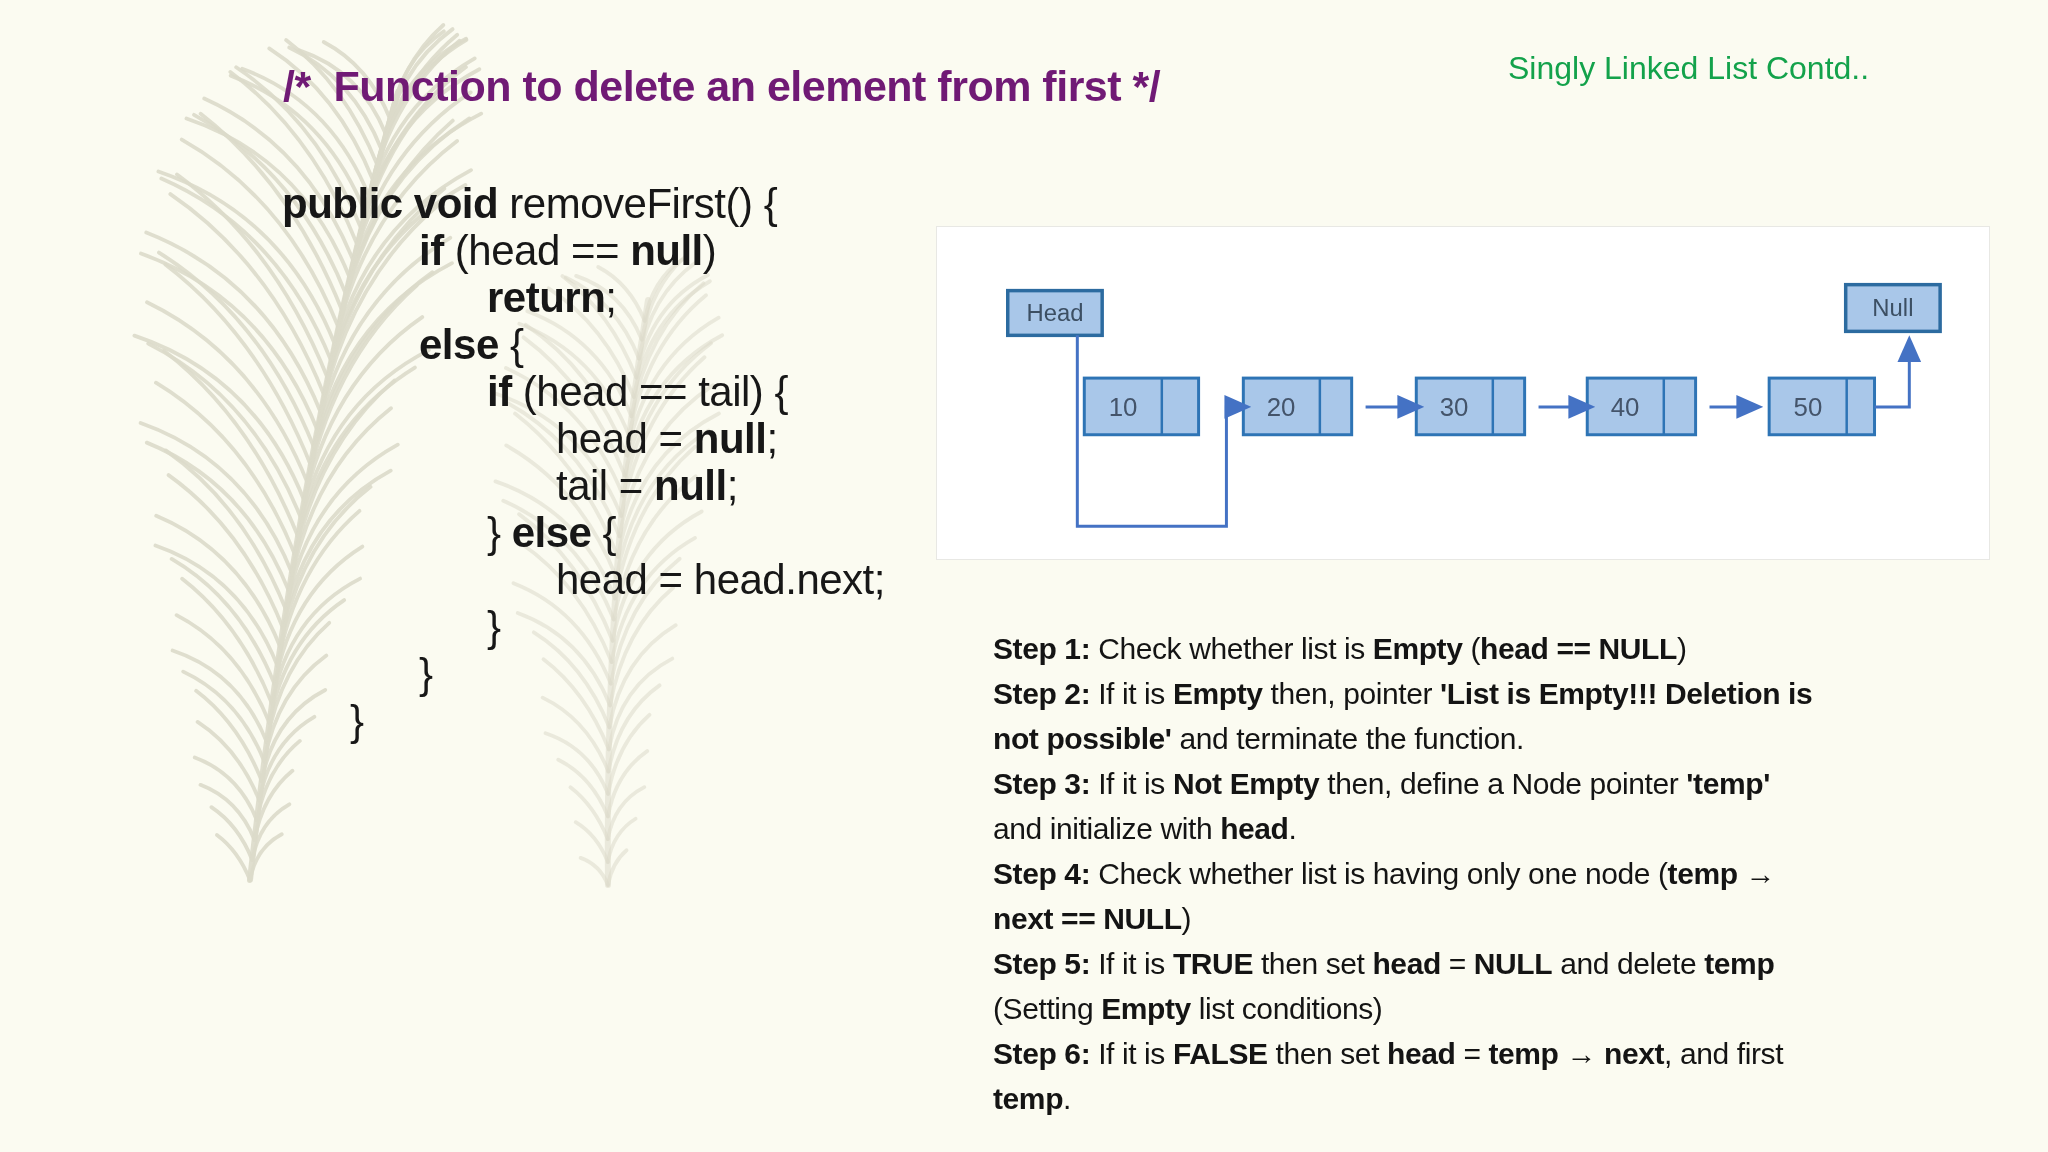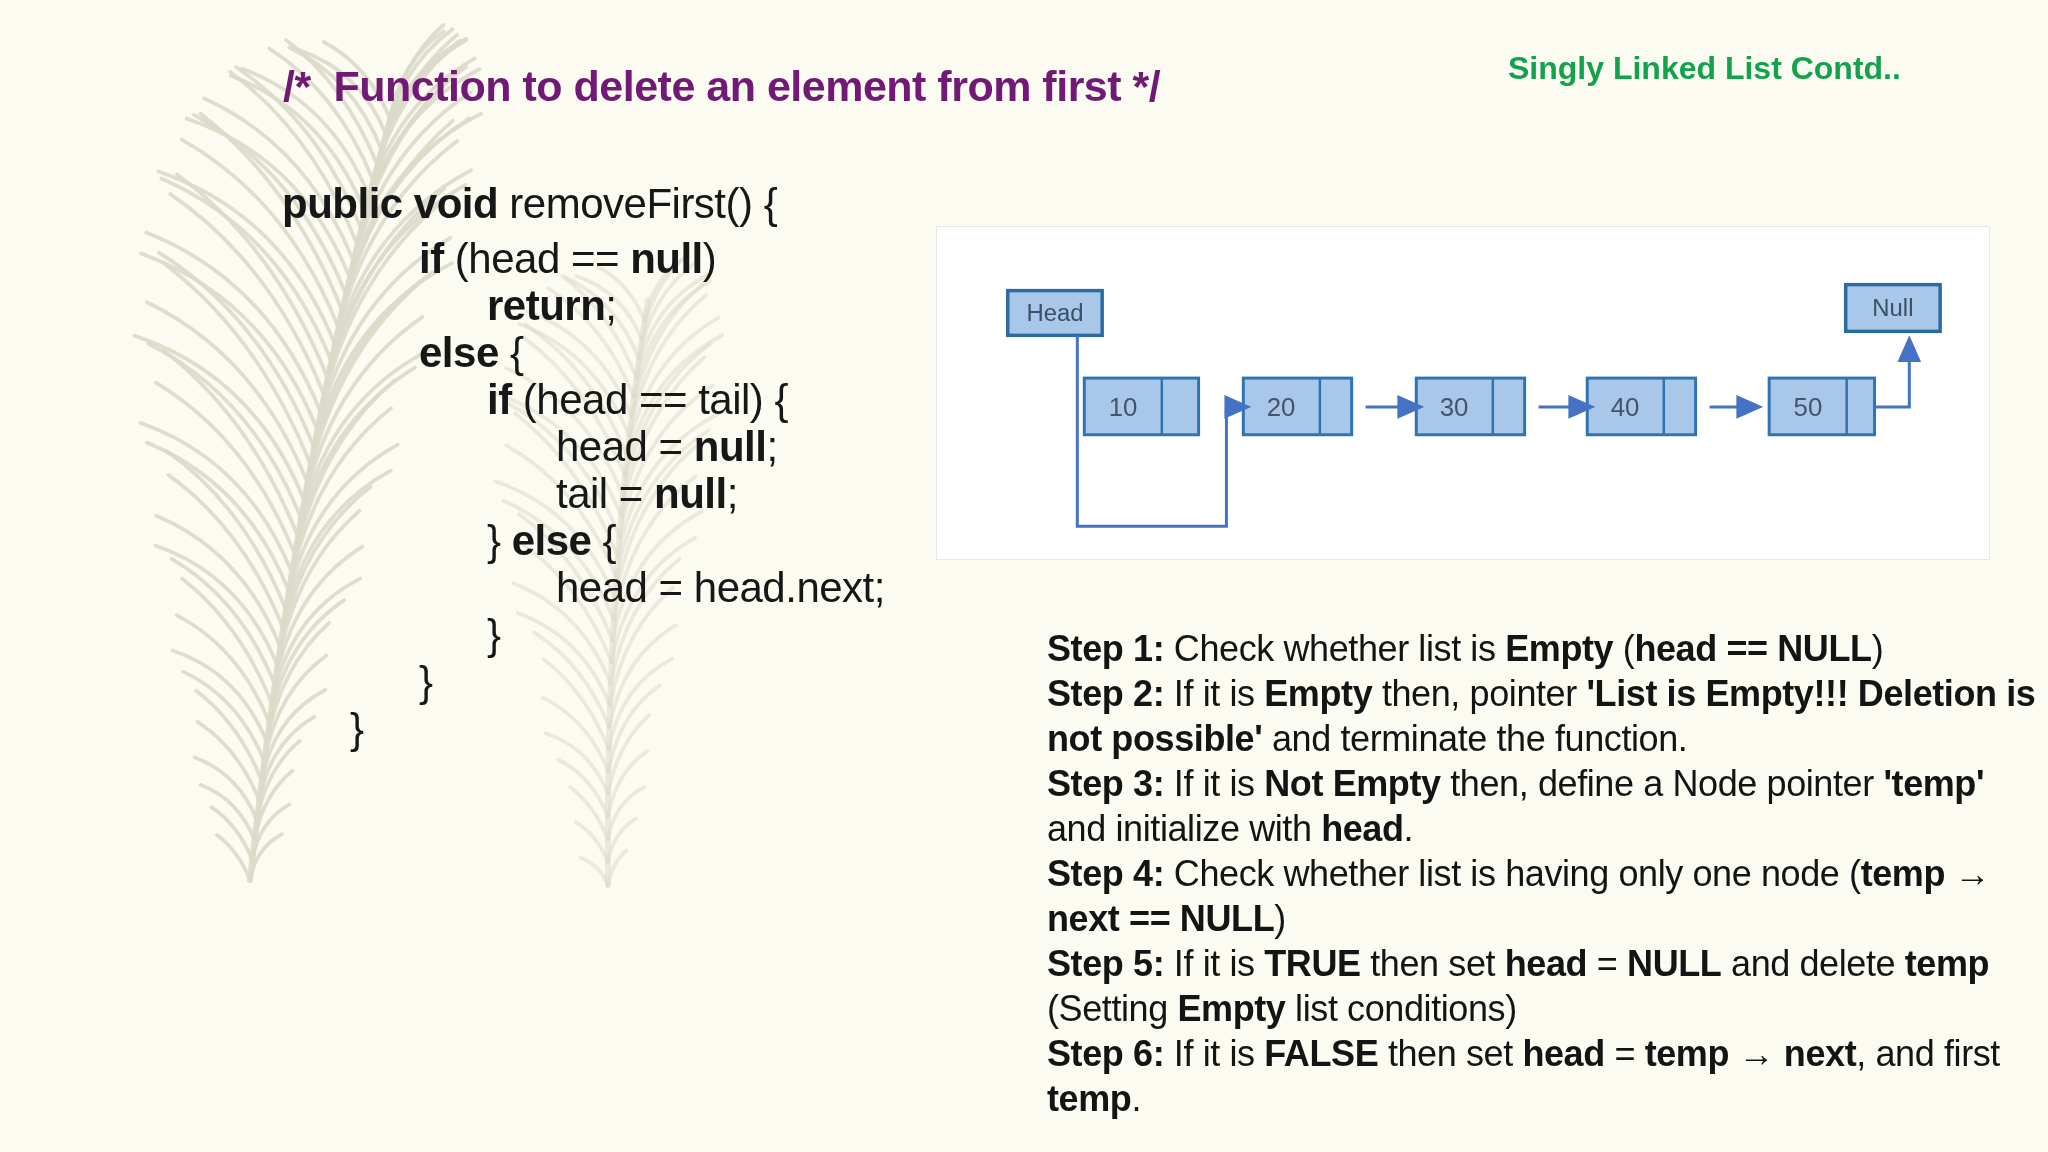--- a/index.html
+++ b/index.html
@@ -10,42 +10,42 @@
   }
   .feather{position:absolute;left:0;top:0;z-index:0;pointer-events:none;}
   .stem{fill:none;stroke:#dcdaca;stroke-width:6;stroke-linecap:round;}
   .barb{fill:none;stroke:#dcdaca;stroke-width:3.8;stroke-linecap:round;}
   .title{
     position:absolute;left:283px;top:62px;z-index:2;
     font-size:43px;font-weight:700;letter-spacing:-0.5px;white-space:pre;color:#701a75;
   }
   .green-heading{
     position:absolute;left:1508px;top:50px;z-index:2;
-    font-size:32px;font-weight:700;color:var(--accent-green,#13a24b);
+    font-size:32px;font-weight:400;color:var(--accent-green,#13a24b);
   }
   .code{
     position:absolute;left:282px;top:180px;z-index:2;
     font-size:42px;line-height:47px;letter-spacing:-0.5px;color:#171717;
   }
   .cline{white-space:pre;}
   .b{font-weight:700;}
   .diagram-panel{
     position:absolute;left:936px;top:226px;width:1054px;height:334px;z-index:1;
     background:#ffffff;border:1px solid #e8e8e4;box-sizing:border-box;
   }
   .diag{width:100%;height:100%;display:block;}
   .nbox{fill:var(--node-fill,#a9c7e9);stroke:var(--node-border,#2e74b5);stroke-width:3;}
   .hb{stroke:#2c6ba0;stroke-width:3.5;}
   .divider{stroke:var(--node-border,#2e74b5);stroke-width:2.5;}
   .ln{fill:none;stroke:var(--arrow-color,#4472c4);stroke-width:3;}
   .diag text{font-family:"Liberation Sans",sans-serif;font-size:26px;fill:#44546a;text-anchor:middle;}
   .diag text.lbl{font-size:24px;fill:#3c4f63;}
   .steps{
-    position:absolute;left:1047px;top:626px;z-index:2;
-    font-size:36px;line-height:45px;letter-spacing:-0.4px;color:#141414;
+    position:absolute;left:993px;top:626px;z-index:2;
+    font-size:30px;line-height:45px;letter-spacing:-0.4px;color:#141414;
   }
   .sline{white-space:pre;}
 </style>
 </head>
 <body>
 
 <div class="slide">
 
   <svg class="feather" width="880" height="950" viewBox="0 0 880 950" id="feather-svg">
       <path d="M398,92 Q300,430 250,880" class="stem" opacity="0.9"></path>
@@ -195,21 +195,21 @@
       <path d="M608,885 Q599.86,864.65 580.6113133328632,857.8506866671368" class="barb" opacity="0.55"></path>
       <path d="M608,885 Q612.07,862.615 626.5544277773861,850.1895422219088" class="barb" opacity="0.55"></path>
     </svg>
 
   <div class="title">/*  Function to delete an element from first */</div>
 
   <div class="green-heading">Singly Linked List Contd..</div>
 
   <div class="code" id="code-block">
       <div class="cline" style="padding-left: 0px;"><span class="b">public void</span><span> removeFirst() {</span></div>
-      <div class="cline" style="padding-left: 137px; margin-top: 8px;"><span class="b">if</span><span> (head == </span><span class="b">null</span><span>)</span></div>
+      <div class="cline" style="padding-left: 137px;"><span class="b">if</span><span> (head == </span><span class="b">null</span><span>)</span></div>
       <div class="cline" style="padding-left: 205px;"><span class="b">return</span><span>;</span></div>
       <div class="cline" style="padding-left: 137px;"><span class="b">else</span><span> {</span></div>
       <div class="cline" style="padding-left: 205px;"><span class="b">if</span><span> (head == tail) {</span></div>
       <div class="cline" style="padding-left: 274px;"><span>head = </span><span class="b">null</span><span>;</span></div>
       <div class="cline" style="padding-left: 274px;"><span>tail = </span><span class="b">null</span><span>;</span></div>
       <div class="cline" style="padding-left: 205px;"><span>} </span><span class="b">else</span><span> {</span></div>
       <div class="cline" style="padding-left: 274px;"><span>head = head.next;</span></div>
       <div class="cline" style="padding-left: 205px;"><span>}</span></div>
       <div class="cline" style="padding-left: 137px;"><span>}</span></div>
       <div class="cline" style="padding-left: 68px;"><span>}</span></div>

